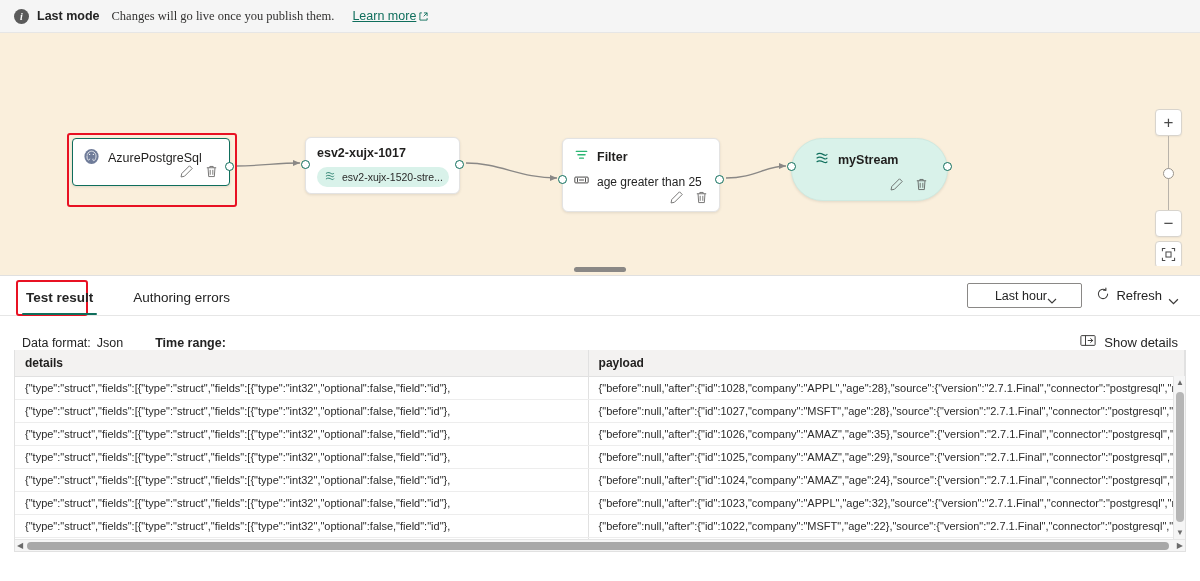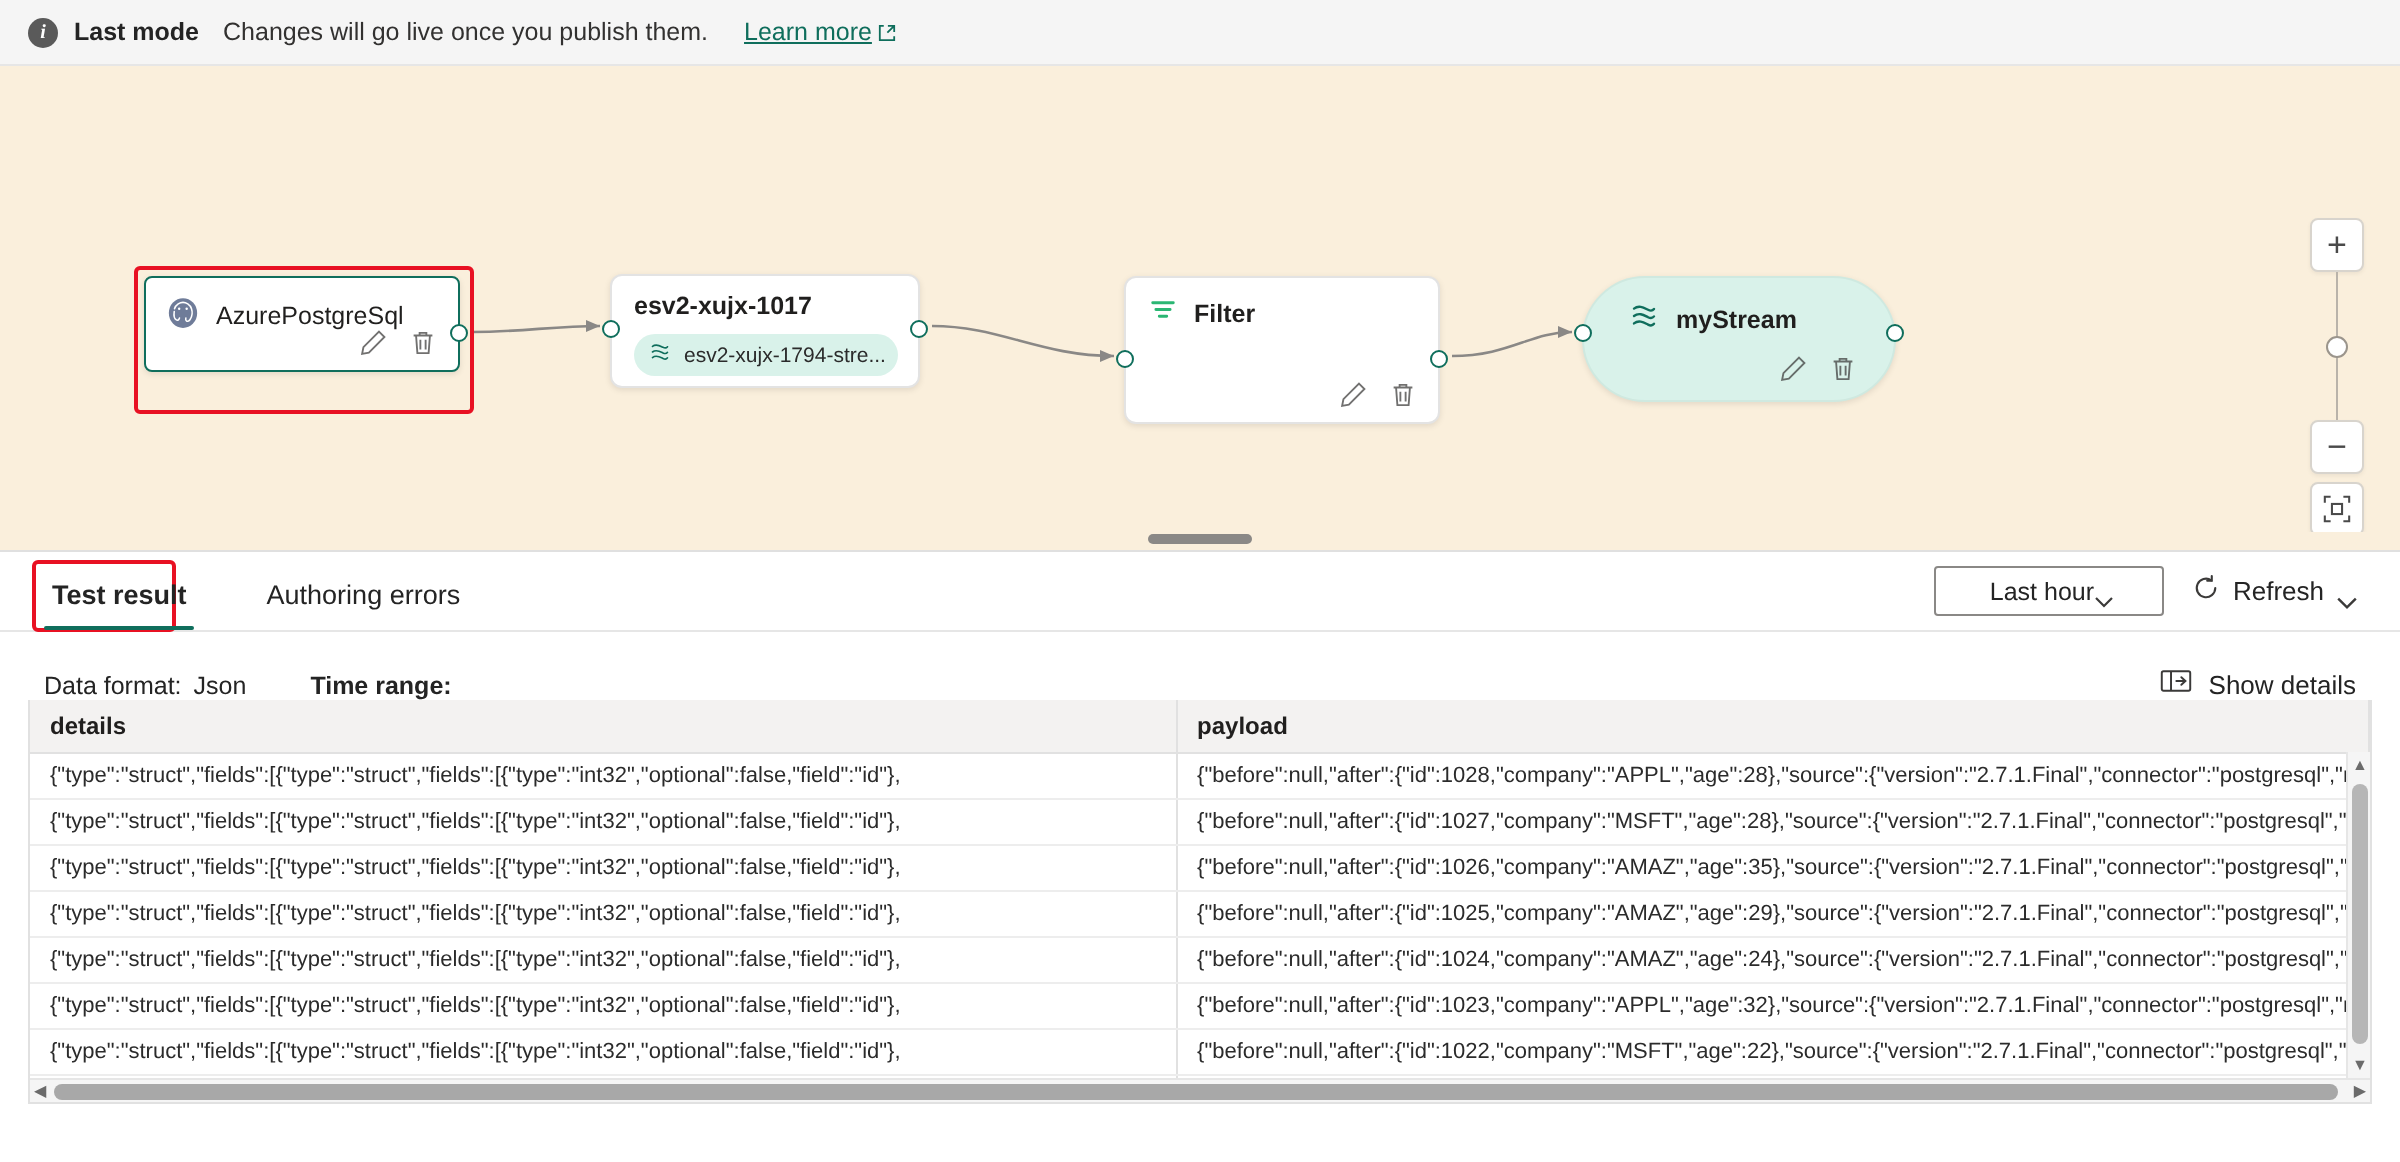--- a/index.html
+++ b/index.html
@@ -20,21 +20,21 @@
   }
   .info-icon {
     width:15px; height:15px; border-radius:50%;
     background:#5a5a5a; color:#fff;
     font-size:10px; font-weight:bold; font-style:italic;
     display:flex; align-items:center; justify-content:center;
     font-family:"Liberation Serif", serif;
     flex:0 0 auto;
   }
   .editbar .em { font-weight:bold; font-size:12.5px; }
-  .editbar .msg { font-size:12.5px; color:#323130; margin-left:4px; }
+  .editbar .msg { font-size:12.5px; color:#323130; margin-left:4px;font-family:Liberation Serif, serif; }
   .editbar .learn {
     font-size:12.5px; color:#0f6e5c; text-decoration:underline;
     margin-left:10px; display:inline-flex; align-items:center; gap:3px;
     cursor:pointer;
   }
   .ext { width:9px; height:9px; position:relative; display:inline-block; }
   .ext svg { display:block; }
 
   
   .canvas {
@@ -275,34 +275,43 @@
   <div class="node" id="node-es">
     <div class="title">
       <span>esv2-xujx-1017</span>
     </div>
     <div class="pill">
       <span>
         <svg width="12" height="12" viewBox="0 0 16 16">
             <path d="M3 4.3c2.5-2 5-.4 7 .6 1.4.7 2.4.4 3-.4M3 8c2.5-2 5-.4 7 .6 1.4.7 2.4.4 3-.4M3 11.7c2.5-2 5-.4 7 .6 1.4.7 2.4.4 3-.4" fill="none" stroke="#0f6e5c" stroke-width="1.1" stroke-linecap="round"></path>
           </svg>
       </span>
-      <span>esv2-xujx-1794-stre...</span>
+      <span>esv2-xujx-1520-stre...</span>
     </div>
     <div class="port" style="left:-5px; top:22px;"></div>
     <div class="port" style="right:-5px; top:22px;"></div>
   </div>
 
   <div class="node" id="node-filter">
     <div class="title">
       <span>
         <svg width="15" height="15" viewBox="0 0 16 16">
             <path d="M2.5 3.6h11M4.2 7.2h7.6M6 10.8h4" fill="none" stroke="#2bb673" stroke-width="1.5" stroke-linecap="round"></path>
           </svg>
       </span>
       <span>Filter</span>
+    </div>
+    <div class="condrow">
+      <span>
+        <svg width="15" height="12" viewBox="0 0 18 12">
+            <rect x="1" y="2.5" width="16" height="7" rx="1" fill="none" stroke="#3b3a39" stroke-width="1.1"></rect>
+            <path d="M4.2 4.2v3.6M13.8 4.2v3.6M6.5 6h5" stroke="#3b3a39" stroke-width="1.1" stroke-linecap="round"></path>
+          </svg>
+      </span>
+      <span>age greater than 25</span>
     </div>
     <div class="actions">
       <span class="iconbtn">
         <svg width="15" height="15" viewBox="0 0 16 16">
             <path d="M11.2 1.9l2.9 2.9-8.3 8.3-3.6.7.7-3.6z" fill="none" stroke="#3b3a39" stroke-width="1"></path>
           </svg>
       </span>
       <span class="iconbtn">
         <svg width="15" height="15" viewBox="0 0 16 16">
             <path d="M3 4h10M6.2 4V2.6h3.6V4M4.3 4l.7 9.4h6l.7-9.4M6.6 6.2v5.3M9.4 6.2v5.3" fill="none" stroke="#3b3a39" stroke-width="1"></path>

